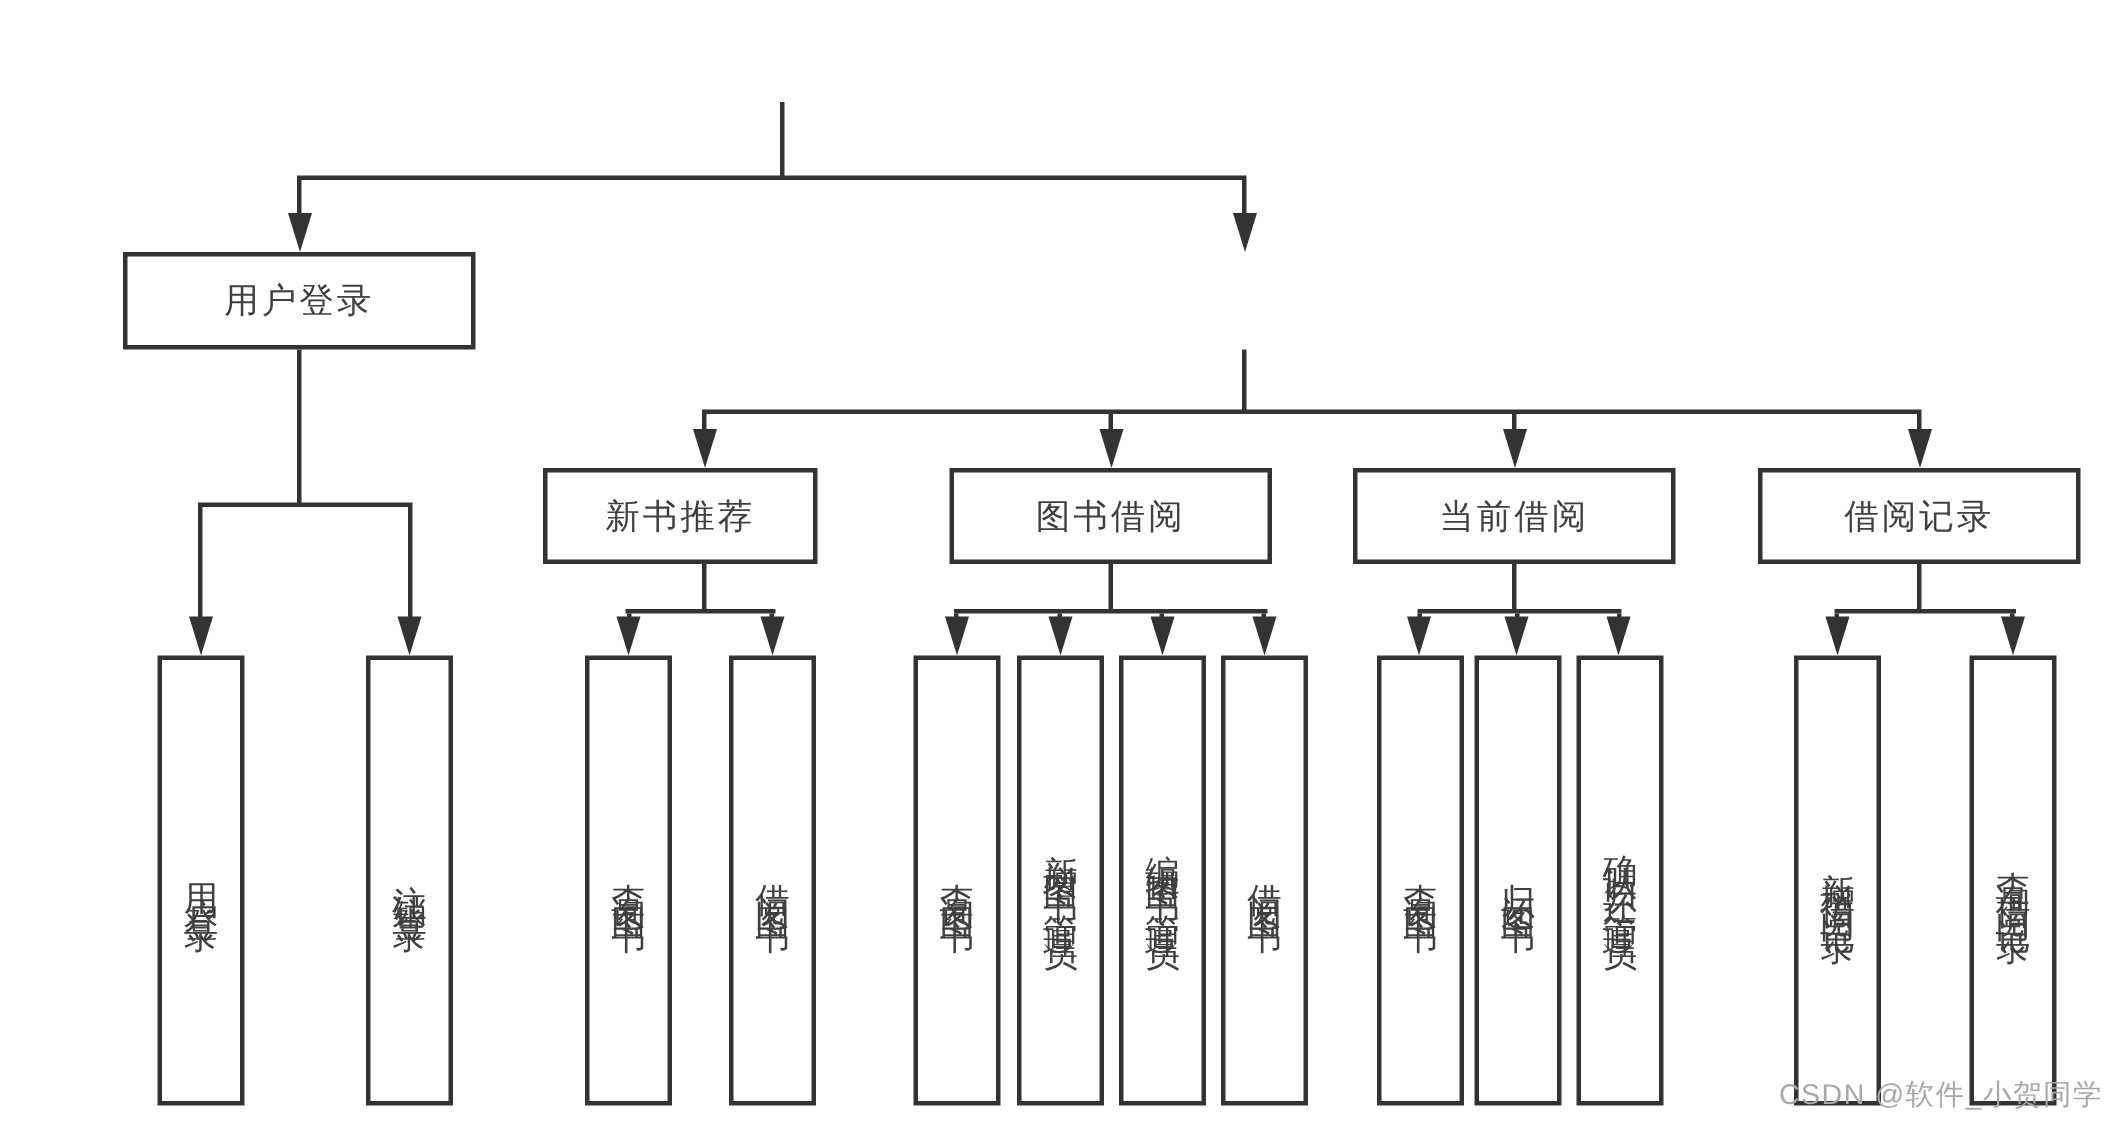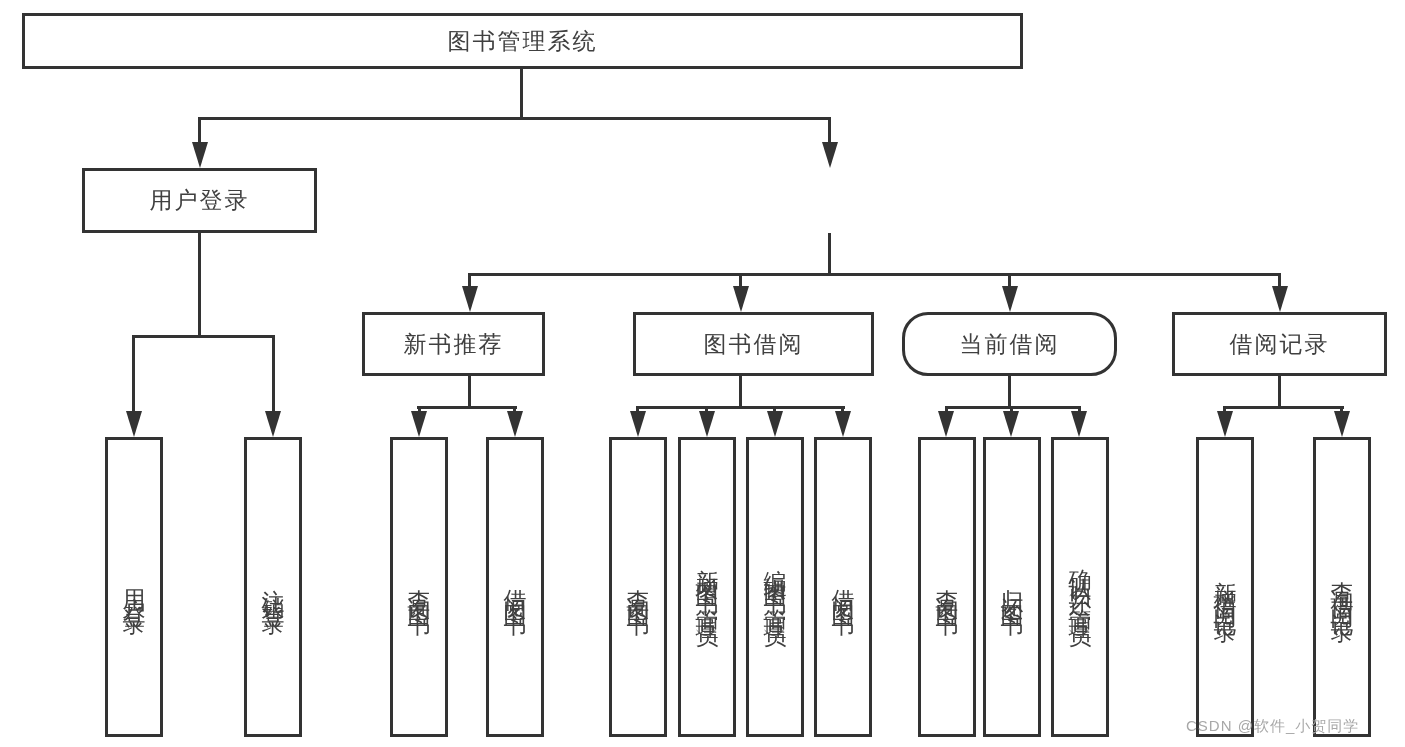--- a/index.html
+++ b/index.html
@@ -17,44 +17,41 @@
     font-size:23px;letter-spacing:8px;line-height:1;white-space:nowrap;
   }
   .vline,.hline{position:absolute;background:#333333;z-index:1;}
   .arrow{
     position:absolute;width:0;height:0;z-index:1;
     border-left:8px solid transparent;border-right:8px solid transparent;
     border-top:26px solid #333333;
   }
   .watermark{
     position:absolute;left:1186px;top:717px;z-index:6;
-    font-size:15px;letter-spacing:1px;color:#a8a8a8;white-space:nowrap;
+    font-size:19px;letter-spacing:1px;color:#a8a8a8;white-space:nowrap;
   }
 </style>
 </head>
 <body>
 
 <div id="canvas">
 
-  <div class="box" style="left:22px;top:13px;width:1001px;height:56px;">
-    <span class="h-label">图书管理系统</span>
-  </div>
 
   <div class="box" style="left:82px;top:168px;width:235px;height:65px;">
     <span class="h-label">用户登录</span>
   </div>
 
 
   <div class="box" style="left:362px;top:312px;width:183px;height:64px;">
     <span class="h-label">新书推荐</span>
   </div>
-  <div class="box" style="left:633px;top:312px;width:241px;height:64px;">
+  <div class="box" style="left:633px;top:312px;width:215px;height:64px;">
     <span class="h-label">图书借阅</span>
   </div>
-  <div class="box" style="left:902px;top:312px;width:215px;height:64px;border-radius:26px;">
+  <div class="box" style="left:902px;top:312px;width:215px;height:64px;">
     <span class="h-label">当前借阅</span>
   </div>
   <div class="box" style="left:1172px;top:312px;width:215px;height:64px;">
     <span class="h-label">借阅记录</span>
   </div>
 
   <div class="box" style="left:105px;top:437px;width:58px;height:300px;">
     <span class="vtext">用户登录</span>
   </div>
   <div class="box" style="left:244px;top:437px;width:58px;height:300px;">

